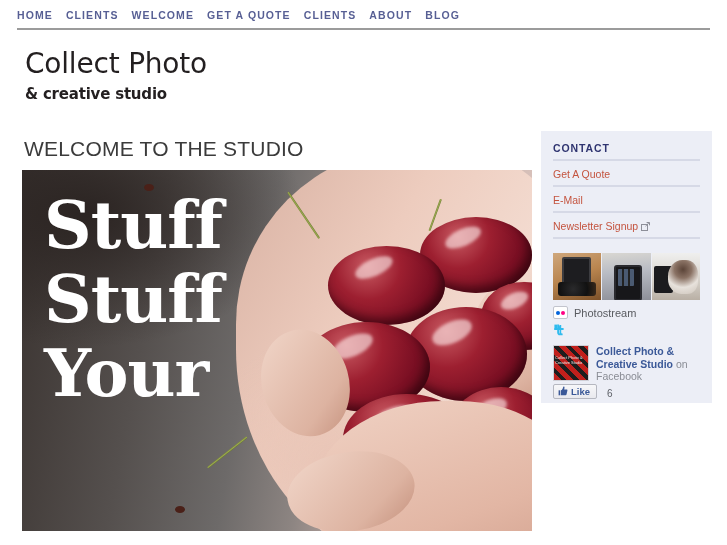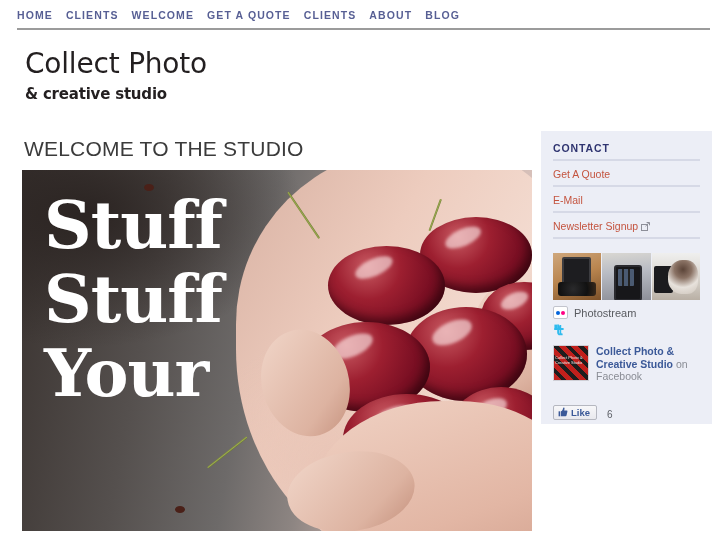--- a/index.html
+++ b/index.html
@@ -349,21 +349,21 @@
   .fb-name {
     font-size: 10.5px;
     line-height: 12.5px;
     font-weight: bold;
     color: #3b5998;
     font-family: "Liberation Sans", sans-serif;
   }
   .fb-name a { color: #3b5998; text-decoration: none; }
   .fb-on { font-weight: normal; color: #8a8d95; }
   .fb-net { font-weight: normal; color: #8a8d95; display: block; }
-  .fb-actions { display: flex; align-items: flex-end; gap: 10px; margin-top: 22px; }
+  .fb-actions { display: flex; align-items: flex-end; gap: 10px; margin-top: 1px; }
   .fb-like {
     display: inline-flex;
     align-items: center;
     gap: 3px;
     background: linear-gradient(#f7f7f9, #e9e9ee);
     border: 1px solid #b5b7c0;
     border-radius: 2px;
     padding: 1px 6px 1px 4px;
     font-size: 9.5px;
     color: #3b5998;

